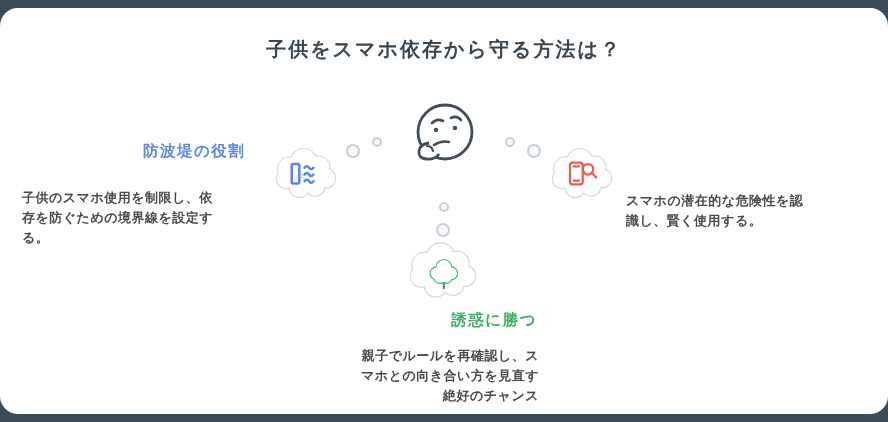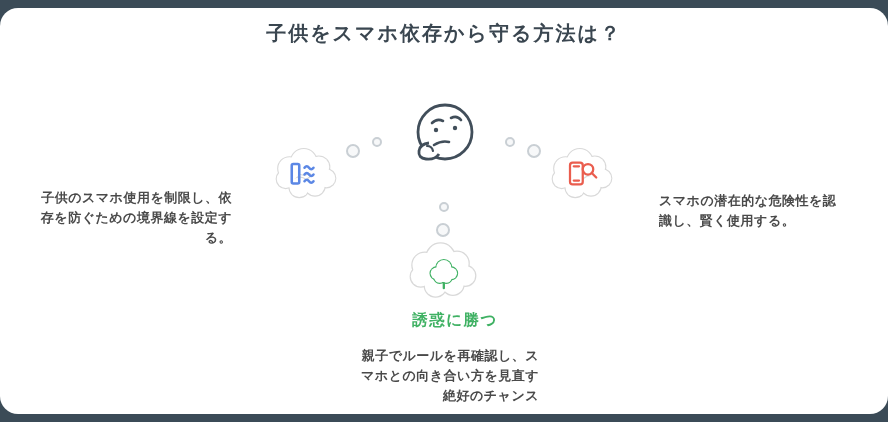--- a/index.html
+++ b/index.html
@@ -10,21 +10,21 @@
     position:relative;
     overflow:hidden;
   }
   .stage{position:absolute;inset:0;width:888px;height:422px;}
   .canvas{
     position:absolute;left:0;right:0;top:8px;bottom:8px;
     background:#ffffff;border-radius:18px;
   }
   .abs{position:absolute;}
   .title{
-    position:absolute;top:20px;left:0;right:0;margin:0;
+    position:absolute;top:20px;left:0;right:0;margin:16px;
     text-align:center;
     font-size:20px;font-weight:700;letter-spacing:2px;
     color:#3a4650;
   }
   .node-label{
     position:absolute;margin:0;
     font-size:15.5px;font-weight:700;letter-spacing:1.5px;
     white-space:nowrap;
   }
   .label-blue{color:#5b87e5;}
@@ -158,19 +158,20 @@
         <circle cx="42" cy="44" r="7"></circle>
           <circle cx="51" cy="37" r="9"></circle>
         <circle cx="60" cy="44" r="7"></circle>
           <circle cx="54" cy="49" r="6.5"></circle>
         <circle cx="46" cy="49" r="6.5"></circle>
       </g>
       <path d="M51 56 v6" fill="none" stroke="#3fb163" stroke-width="2.8" stroke-linecap="round"></path>
     </g>
   </svg>
 
-  <p class="desc" style="left:28px;top:188px;width:204px;text-align:right;">子供のスマホ使用を制限し、依存を防ぐための境界線を設定する。</p>
+  <p class="node-label label-blue" style="left:143px;top:141px;">防波堤の役割</p>
+  <p class="desc" style="left:22px;top:188px;width:204px;">子供のスマホ使用を制限し、依存を防ぐための境界線を設定する。</p>
 
-  <p class="desc" style="left:626px;top:191px;width:190px;margin-left:33px;">スマホの潜在的な危険性を認識し、賢く使用する。</p>
+  <p class="desc" style="left:626px;top:191px;width:190px;">スマホの潜在的な危険性を認識し、賢く使用する。</p>
 
-  <p class="node-label label-green" style="left:361px;top:310px;width:188px;text-align:center;">誘惑に勝つ</p>
+  <p class="node-label label-green" style="left:349px;top:310px;width:188px;text-align:right;">誘惑に勝つ</p>
   <p class="desc" style="left:349px;top:346px;width:190px;text-align:right;">親子でルールを再確認し、スマホとの向き合い方を見直す絶好のチャンス</p>
 </div>
 
 </body></html>

